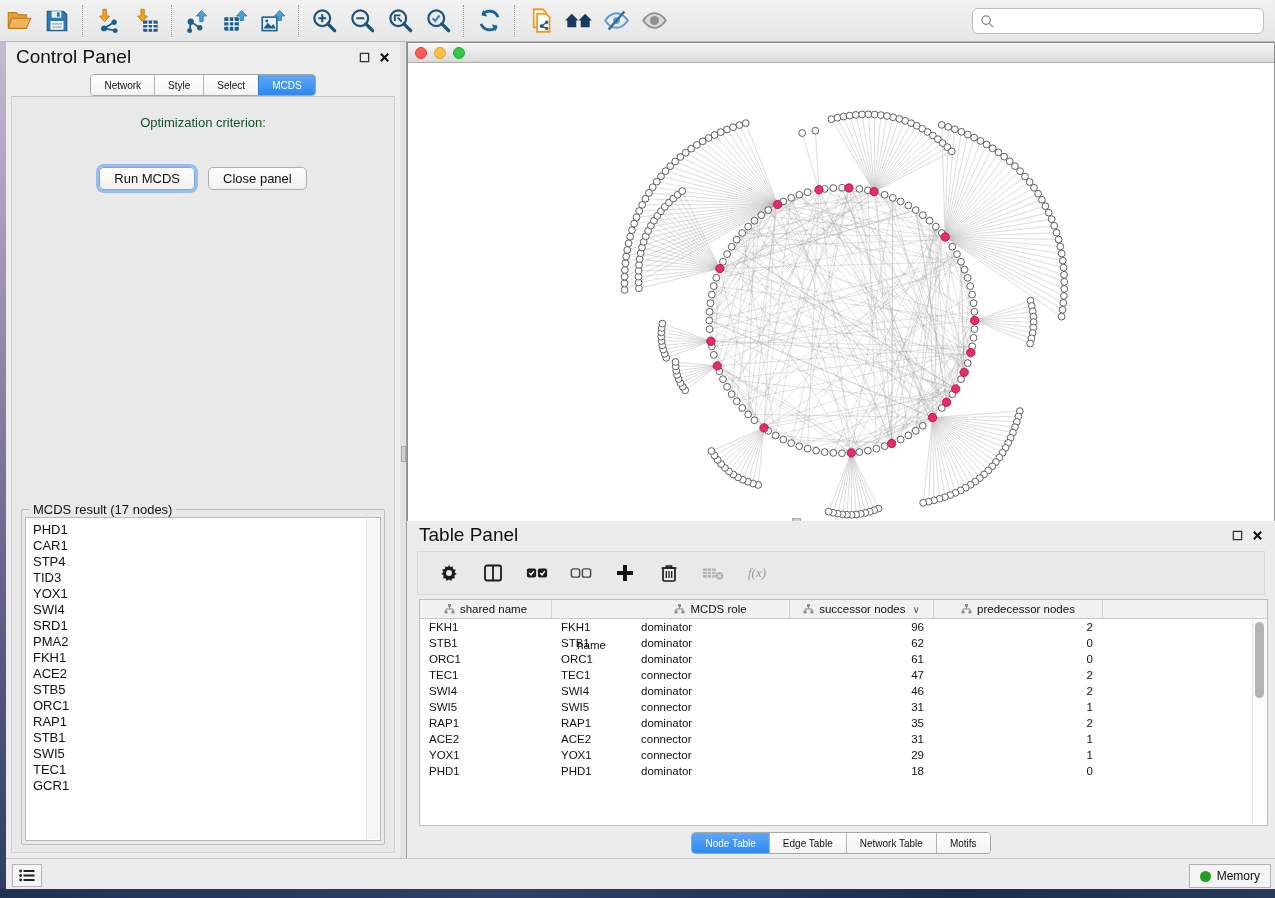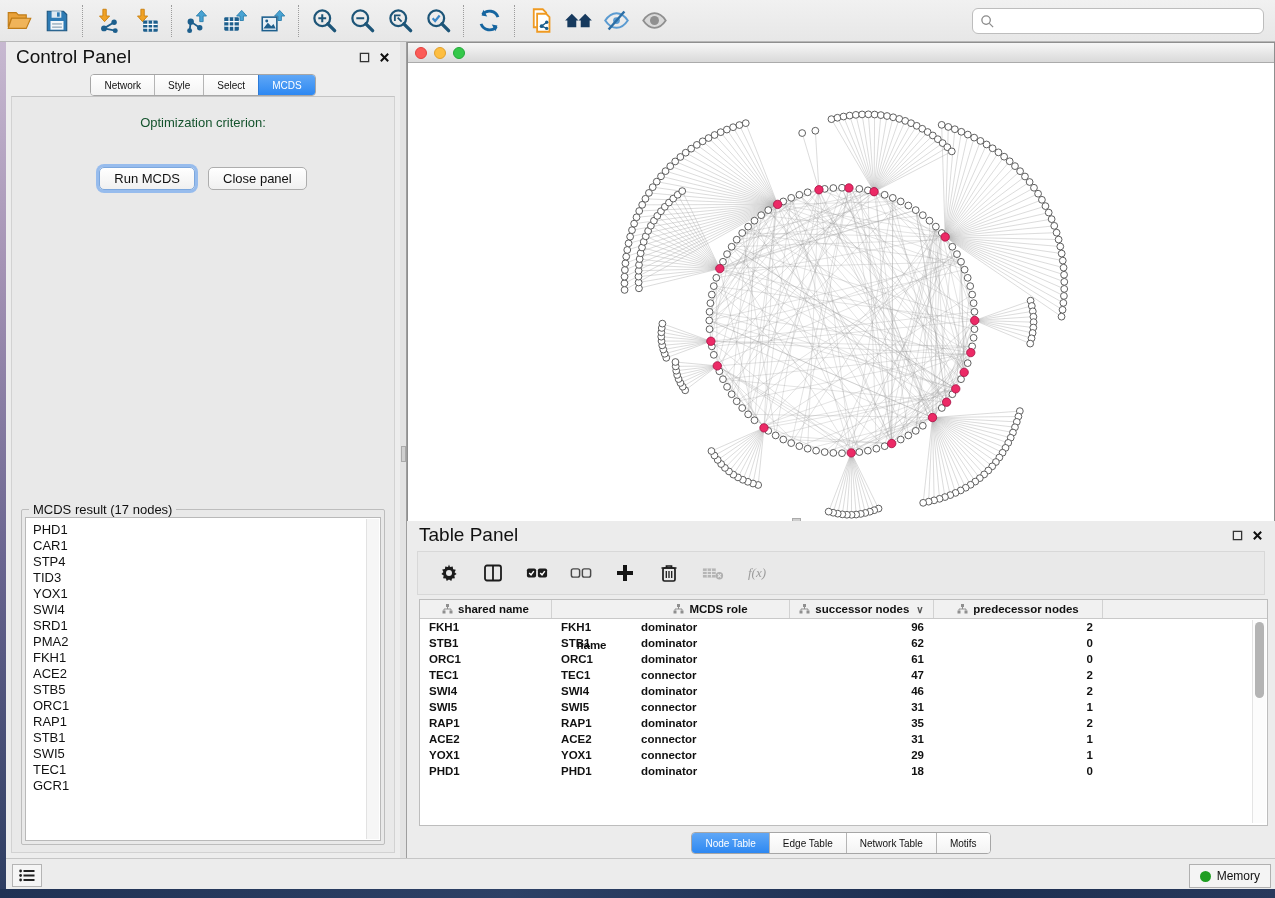--- a/index.html
+++ b/index.html
@@ -89,21 +89,21 @@
 
   
   .table-panel { position:absolute; left:401px; top:521px; width:868px; bottom:32px;
     background:#ececec; }
   .tp-titlebar { height:28px; display:flex; align-items:center; padding:0 12px; }
   .tp-toolbar { position:absolute; left:10px; right:10px; top:30px; height:44px;
     background:#e9e9e9; border:1px solid #d8d8d8; display:flex; align-items:center;
     gap:22px; padding-left:20px; }
   .tp-tool { display:flex; align-items:center; justify-content:center; width:22px; height:22px; }
   .tbox { position:absolute; left:12px; right:7px; top:78px; bottom:32px; background:#fff;
-    border:1px solid #bdbdbd; overflow:hidden;font-weight:bold; }
+    border:1px solid #bdbdbd; overflow:hidden; }
   .thead { display:flex; height:19px; background:#f1f1f1; border-bottom:1px solid #c9c9c9; }
   .th { display:flex; align-items:center; justify-content:center; gap:5px;
     border-right:1px solid #d2d2d2; font-size:11.5px; color:#111; }
   .th .sort { color:#555; font-size:10px; margin-left:2px; }
   .trows { position:relative; }
   .tr { display:flex; height:16px; }
   .td { font-size:11.5px; color:#111; display:flex; align-items:center; }
   .td.l { padding-left:9px; }
   .td.r { justify-content:flex-end; padding-right:10px; }
   .tbody-scroll { position:absolute; top:20px; bottom:2px; right:1px; width:14px;

